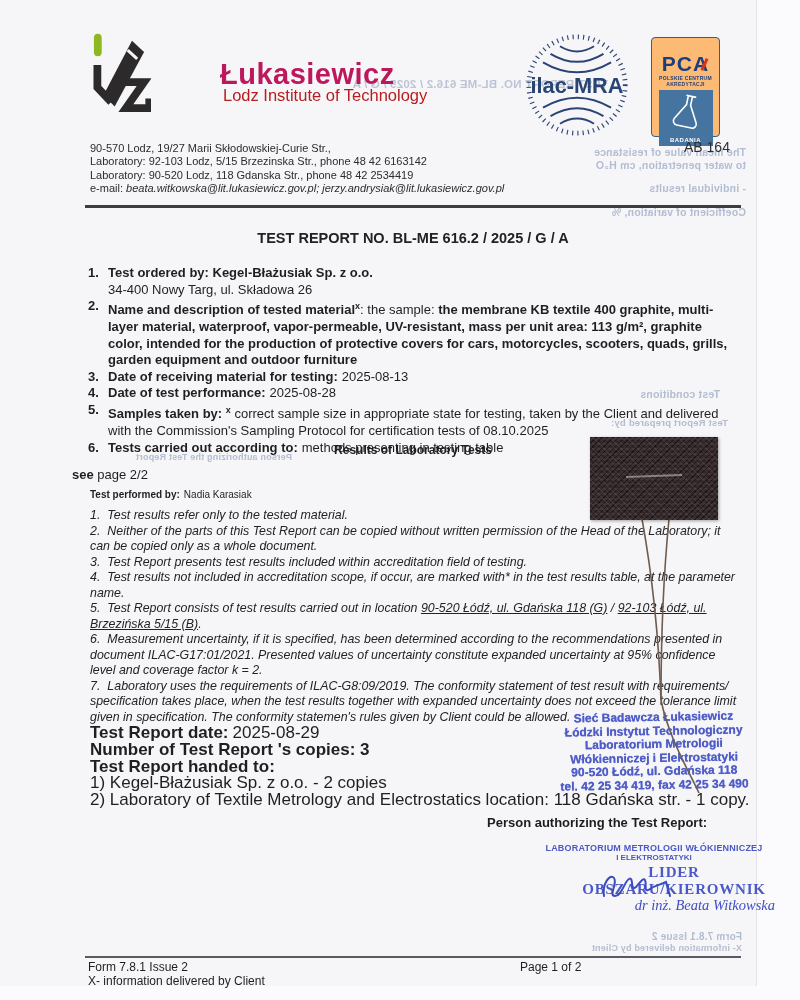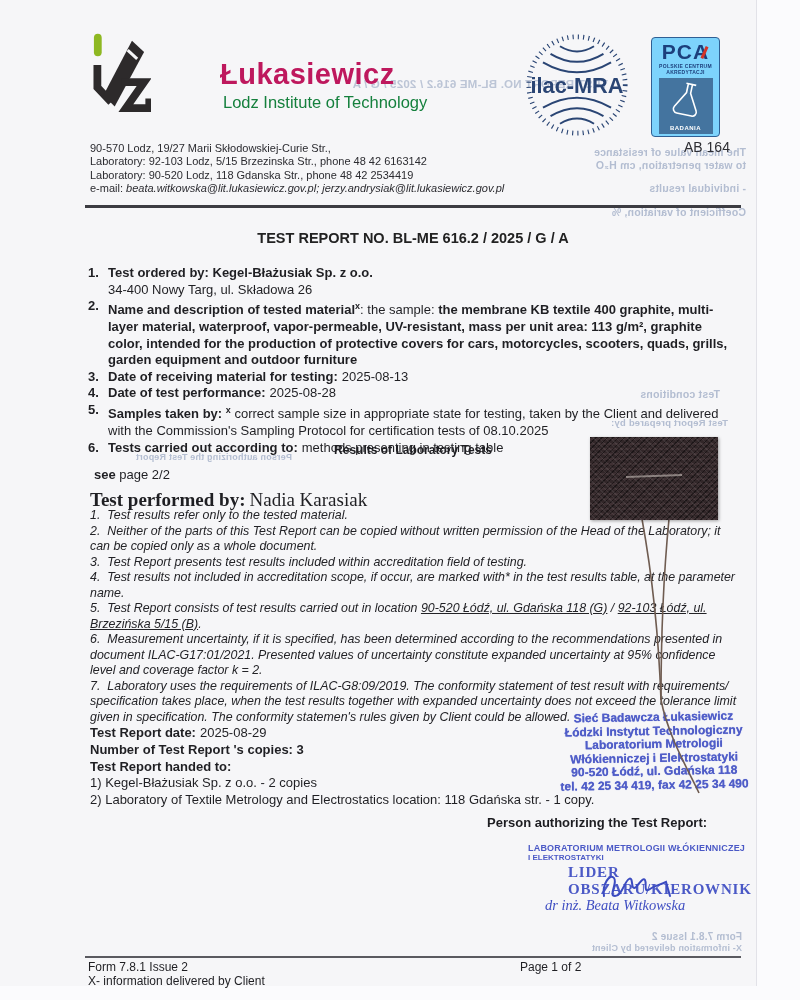--- a/index.html
+++ b/index.html
@@ -3,55 +3,55 @@
 <meta charset="utf-8">
 <style>
   html,body{margin:0;padding:0;}
   body{width:800px;height:1000px;background:#fdfdfe;font-family:"Liberation Sans",sans-serif;color:#1f1f23;}
   .page{position:relative;width:800px;height:1000px;background:#f6f6f8;overflow:hidden;}
   .page-edge-r{position:absolute;left:756px;top:0;width:44px;height:1000px;background:#fbfbfd;border-left:1px solid #e2e2e8;}
   .page-edge-b{position:absolute;left:0;top:986px;width:757px;height:14px;background:#fbfbfd;border-top:1px solid e2e2e8;}
   .abs{position:absolute;}
   
   .brand-name{left:220px;top:58px;font-size:29px;font-weight:700;color:#be185d;letter-spacing:.5px;}
-  .brand-sub{left:223px;top:93px;font-size:16.5px;color:#15803d;}
+  .brand-sub{left:223px;top:86px;font-size:16.5px;color:#b91c1c;}
   .lab-title{left:88px;top:120px;font-size:15.5px;font-weight:700;color:#2a4191;}
   .addr{left:90px;top:142px;font-size:11px;line-height:13.4px;color:#2b2b30;}
   .addr .em{font-style:italic;}
   .rule-top{left:85px;top:205px;width:656px;height:2.5px;background:#3c3c42;}
   .cert-no{left:684px;top:139px;font-size:14px;color:#2e2e33;}
   
   .report-title{left:85px;top:230px;width:656px;text-align:center;font-size:14.5px;font-weight:700;color:#222;}
   
   .items{left:88px;top:265px;width:652px;font-size:13px;line-height:16.6px;}
   .item{display:flex;}
   .item .no{width:20px;font-weight:700;flex:0 0 20px;}
   .item .body{flex:1;}
   .b{font-weight:700;}
   sup{font-size:9px;font-weight:700;}
   
   .results-h{left:85px;top:443px;width:656px;text-align:center;font-size:12px;font-weight:700;}
-  .see-line{left:94px;top:467px;font-size:13px;}
-  .performed{left:90px;top:489px;font-size:19px;font-family:Liberation Serif, serif;}
+  .see-line{left:72px;top:467px;font-size:13px;}
+  .performed{left:90px;top:489px;font-size:10px;}
   
   .notes{left:90px;top:508px;width:652px;font-size:12.4px;line-height:15.5px;font-style:italic;color:#232327;}
   .note{margin:0;}
   .note .no{margin-right:7px;}
   .u{text-decoration:underline;}
   
-  .issue{left:90px;top:725px;font-size:13px;line-height:16.8px;}
+  .issue{left:90px;top:725px;font-size:17px;line-height:16.8px;}
   .lbl{font-weight:700;margin-right:4px;}
   
   .stamp-addr{left:526px;top:711px;width:256px;text-align:center;color:#4251c4;font-weight:700;font-size:12px;line-height:13.6px;transform:rotate(-1deg);opacity:.92;text-shadow:0 0 .7px #4251c4;}
   .auth-label{left:487px;top:815px;font-size:13px;font-weight:700;color:#1d1d21;}
-  .stamp-role{left:528px;top:843px;width:252px;text-align:left;color:#4251c4;opacity:.95;}
+  .stamp-role{left:528px;top:843px;width:252px;text-align:center;color:#4251c4;opacity:.95;}
   .stamp-role .r1{font-size:9px;font-weight:700;letter-spacing:.2px;}
   .stamp-role .r2{font-size:8px;font-weight:700;}
   .stamp-role .r3{font-family:"Liberation Serif",serif;font-size:15px;font-weight:700;letter-spacing:.8px;margin-top:2px;margin-left:40px;}
-  .signer{left:545px;top:897px;width:230px;text-align:left;font-family:"Liberation Serif",serif;font-style:italic;font-size:14.5px;color:#3f4ec2;}
+  .signer{left:545px;top:897px;width:230px;text-align:right;font-family:"Liberation Serif",serif;font-style:italic;font-size:14.5px;color:#3f4ec2;}
   .signature-svg{left:598px;top:870px;}
   
   .rule-bottom{left:85px;top:956px;width:656px;height:1.5px;background:#5a5a60;}
   .foot-form{left:88px;top:960px;font-size:12px;}
   .foot-page{left:520px;top:960px;font-size:12px;}
   .foot-note{left:88px;top:974px;font-size:12px;}
   
   .swatch{left:590px;top:437px;width:128px;height:83px;background-color:#322729;
     background-image:
       repeating-linear-gradient(45deg, rgba(255,255,255,.07) 0 1px, transparent 1px 4px),
@@ -67,21 +67,21 @@
   .g3{left:556px;top:159px;width:190px;}
   .g4{left:568px;top:182px;width:178px;}
   .g5{left:548px;top:206px;width:198px;}
   .g6{left:590px;top:388px;width:130px;}
   .g7{left:578px;top:417px;width:150px;font-size:9.5px;}
   .g8{left:112px;top:452px;width:180px;font-size:9px;}
   .g9{left:592px;top:931px;width:150px;font-size:10px;}
   .g10{left:560px;top:943px;width:182px;font-size:9px;}
   
   .ilac{left:525px;top:33px;}
-  .pca-box{left:651px;top:37px;width:69px;height:100px;background:#7dd3fc;border:1.5px solid #2f5f94;border-radius:4px;box-sizing:border-box;text-align:center;padding-top:3px;}
+  .pca-box{left:651px;top:37px;width:69px;height:100px;background:#fdba74;border:1.5px solid #2f5f94;border-radius:4px;box-sizing:border-box;text-align:center;padding-top:15px;}
   .pca-acronym{font-size:21px;font-weight:800;color:#1c3f7c;letter-spacing:1px;line-height:22px;position:relative;}
   .pca-red{position:absolute;width:3px;height:13px;background:#d63427;right:13px;top:5px;transform:rotate(24deg);}
   .pca-small{font-size:5px;font-weight:700;color:#1c3f7c;line-height:6px;letter-spacing:.3px;}
   .pca-badge{margin:3px auto 0;width:54px;height:56px;background:#44749f;position:relative;}
   .pca-badge-label{position:absolute;bottom:3px;width:100%;text-align:center;font-size:6px;font-weight:700;color:#fff;letter-spacing:.5px;}
 </style>
 </head>
 <body>
 
 <div class="page">

